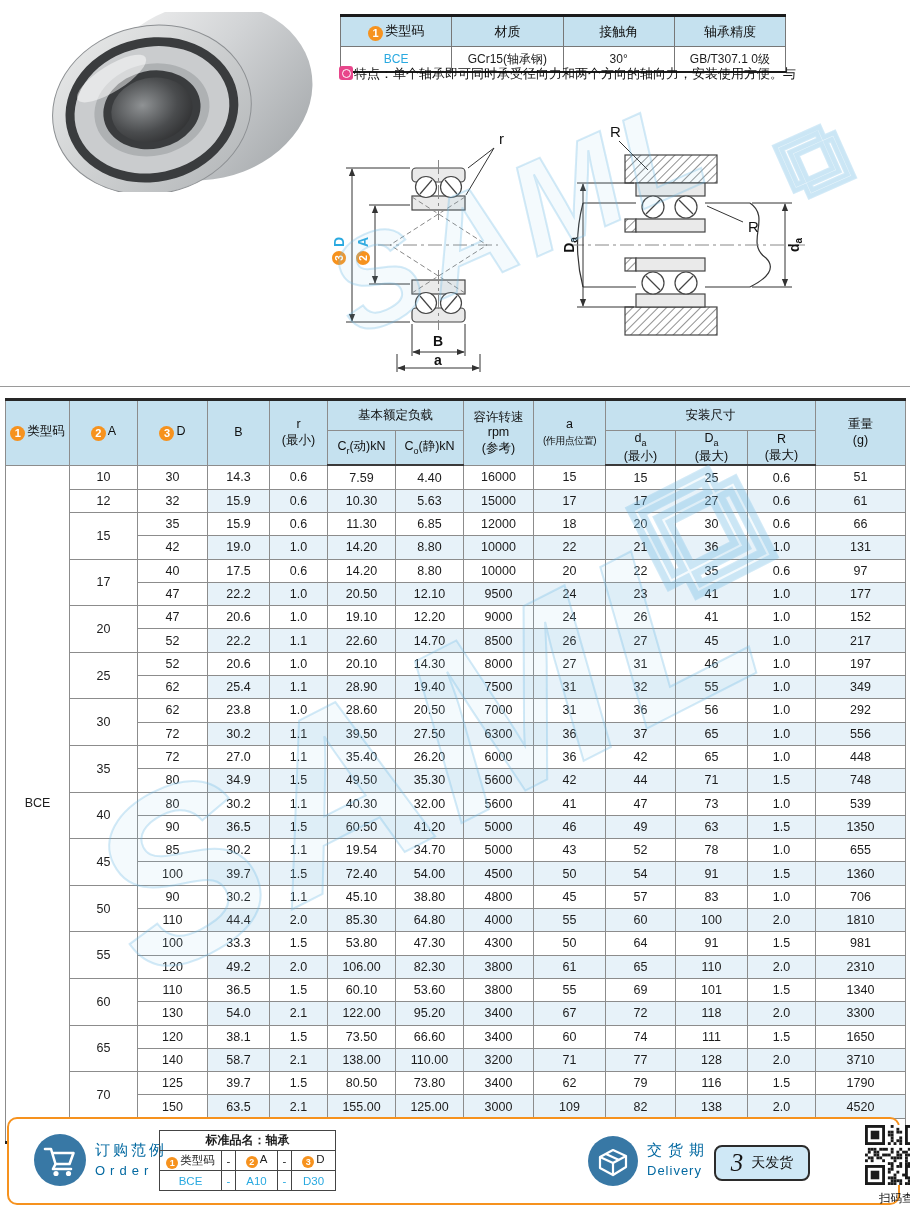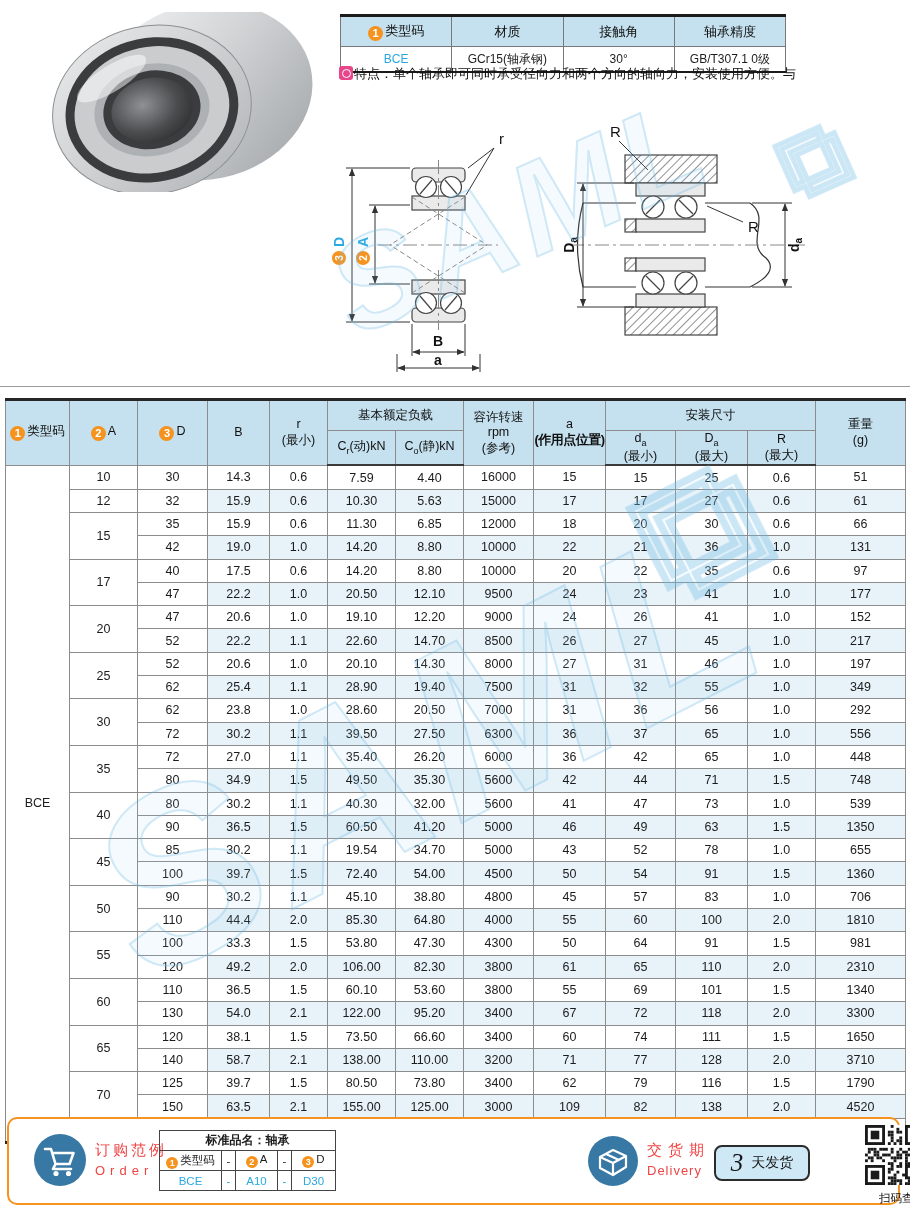--- a/index.html
+++ b/index.html
@@ -30,30 +30,30 @@
   
   .main{position:absolute;left:5px;top:398px;width:900px;border-collapse:collapse;table-layout:fixed;
         border-top:3px solid #262626;border-bottom:3px solid #262626;}
   .main th,.main td{border:1px solid #8c8c8c;text-align:center;vertical-align:middle;padding:0;}
   .main thead th{background:#c5e1ef;font-weight:normal;font-size:12.5px;color:#101010;line-height:1.25;}
   .main thead tr:first-child th{height:29px;}
   .main thead tr:last-child th{height:28px;border-bottom:2px solid #3a3a3a;}
   .main td{font-size:12.5px;height:22.3px;color:#1c1c1c;}
   .main td.alt{background:#e7f2f9;}
   .main sub,.spec sub{font-size:9px;}
-  .note{font-size:13px;letter-spacing:-0.5px;font-weight:bold;}
+  .note{font-size:10px;letter-spacing:-0.5px;}
   
   .wm{position:absolute;z-index:30;pointer-events:none;font-weight:bold;font-style:italic;
       color:rgba(150,205,235,0.10);-webkit-text-stroke:2px rgba(110,185,230,0.30);letter-spacing:8px;white-space:nowrap;}
   .wm-logo{position:absolute;z-index:30;pointer-events:none;font-weight:bold;
       color:rgba(150,205,235,0.10);-webkit-text-stroke:2px rgba(110,185,230,0.30);}
   
   .orderbar{position:absolute;left:7px;top:1117px;width:889px;height:84px;border:2.5px solid #f6921e;border-radius:10px;background:#fff;}
   .icon-disc{position:absolute;}
-  .sec-title{position:absolute;color:#ef4444;}
+  .sec-title{position:absolute;color:#0369a1;}
   .sec-title .cn{font-size:15px;letter-spacing:3px;display:block;}
   .sec-title .en{font-size:13px;letter-spacing:5px;display:block;margin-top:3px;}
   .ordtab{position:absolute;left:150px;top:11px;border-collapse:collapse;table-layout:fixed;font-size:11.5px;}
   .ordtab th,.ordtab td{border:1px solid #444;text-align:center;padding:0;height:19px;font-weight:normal;}
   .ordtab .hd{font-weight:bold;font-size:12px;}
   .daybox{position:absolute;left:705px;top:26px;width:92px;height:32px;background:#cfe8f6;border:2px solid #2b2b2b;border-radius:8px;
           display:flex;align-items:center;justify-content:center;gap:8px;}
   .daybox .day{font-family:"Liberation Serif","DejaVu Serif",serif;font-style:italic;font-size:25px;color:#151515;}
   .daybox .daylbl{font-size:14px;color:#151515;}
   .qrwrap{position:absolute;left:852px;top:6px;width:64px;text-align:right;}

